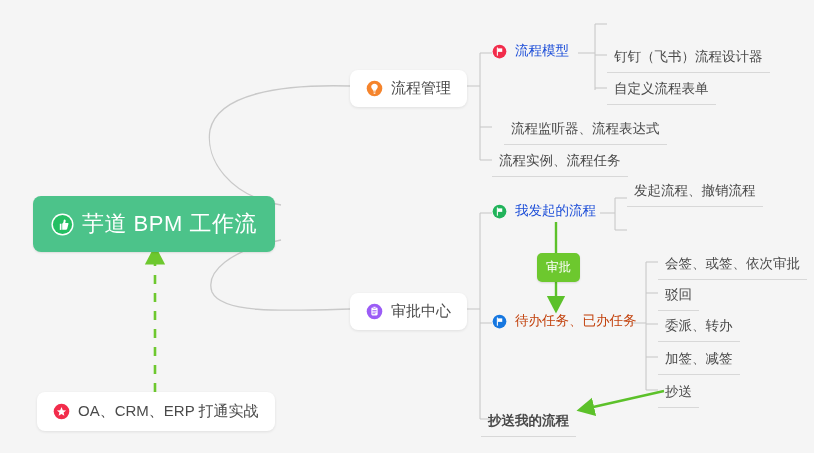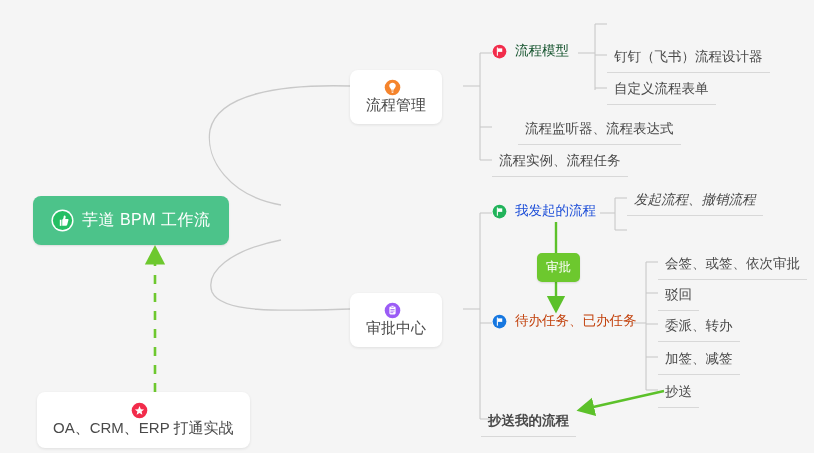--- a/index.html
+++ b/index.html
@@ -34,33 +34,32 @@
     display: flex;
     align-items: center;
     white-space: nowrap;
   }
   
   .root {
     background: #4cc38a;
     border-radius: 8px;
     padding: 13px 18px;
     color: #ffffff;
-    font-size: 16px;
+    font-size: 22px;
     box-shadow: 0 1px 2px rgba(0,0,0,0.10);
   }
   .root .label { letter-spacing: 0.5px; }
   
   .branch {
     background: #ffffff;
     border-radius: 8px;
     padding: 9px 16px;
     color: #4a4a4a;
     font-size: 15px;
     box-shadow: 0 1px 3px rgba(0,0,0,0.09);
-    flex-direction: column;
   }
   
   .leaf {
     color: #4a4a4a;
     font-size: 13.5px;
     padding: 4px 7px 6px 7px;
     border-bottom: 1px solid #d8d8d8;
     background: transparent;
   }
   
@@ -160,39 +159,39 @@
         <path d="M12 5.4 C9.3 5.4 7.4 7.3 7.4 9.7 C7.4 11.4 8.4 12.4 9.2 13.3
                  C9.8 14.0 10.1 14.5 10.2 15.2 L13.8 15.2 C13.9 14.5 14.2 14.0 14.8 13.3
                  C15.6 12.4 16.6 11.4 16.6 9.7 C16.6 7.3 14.7 5.4 12 5.4 Z" fill="#ffffff"></path>
         <rect x="10.2" y="16.1" width="3.6" height="1.3" rx="0.6" fill="#ffffff"></rect>
         <rect x="10.6" y="18.1" width="2.8" height="1.2" rx="0.6" fill="#ffffff"></rect>
       </svg>
     </span>
     <span class="label">流程管理</span>
   </div>
 
-  <div class="node" style="left:492px; top:42px; font-size:13.5px; color:#14532d;">
+  <div class="node" style="left:492px; top:42px; font-size:13.5px; color:#1d4ed8;">
     <span class="icn">
       <svg width="15" height="15" viewBox="0 0 24 24">
         <circle cx="12" cy="12" r="11" fill="#f22c4b"></circle>
         <path d="M8.6 6.2 L8.6 18.0" stroke="#ffffff" stroke-width="1.7" stroke-linecap="round"></path>
         <path d="M9.4 7.0 L16.4 7.0 L16.4 12.6 L9.4 12.6 Z" fill="#ffffff"></path>
       </svg>
     </span>
     <span class="leaf-text">流程模型</span>
   </div>
 
   <div class="node leaf" style="left:607px; top:44px;">
     <span class="leaf-text">钉钉（飞书）流程设计器</span>
   </div>
   <div class="node leaf" style="left:607px; top:76px;">
     <span class="leaf-text">自定义流程表单</span>
   </div>
 
-  <div class="node leaf" style="left:518px; top:116px;">
+  <div class="node leaf" style="left:504px; top:116px;">
     <span class="leaf-text">流程监听器、流程表达式</span>
   </div>
   <div class="node leaf" style="left:492px; top:148px;">
     <span class="leaf-text">流程实例、流程任务</span>
   </div>
 
   <div class="node branch" style="left:350px; top:293px;">
     <span class="icn">
       <svg width="17" height="17" viewBox="0 0 24 24">
         <circle cx="12" cy="12" r="11" fill="#9b5cf6"></circle>
@@ -208,21 +207,21 @@
     <span class="icn">
       <svg width="15" height="15" viewBox="0 0 24 24">
         <circle cx="12" cy="12" r="11" fill="#21b35a"></circle>
         <path d="M8.6 6.2 L8.6 18.0" stroke="#ffffff" stroke-width="1.7" stroke-linecap="round"></path>
         <path d="M9.4 7.0 L16.4 7.0 L16.4 12.6 L9.4 12.6 Z" fill="#ffffff"></path>
       </svg>
     </span>
     <span class="leaf-text">我发起的流程</span>
   </div>
 
-  <div class="node leaf" style="left:627px; top:187px;font-style:italic;">
+  <div class="node leaf" style="left:627px; top:178px;">
     <span class="leaf-text">发起流程、撤销流程</span>
   </div>
 
   <div class="node" style="left:492px; top:312px; font-size:13.5px; color:#c2410c;">
     <span class="icn">
       <svg width="15" height="15" viewBox="0 0 24 24">
         <circle cx="12" cy="12" r="11" fill="#1677e0"></circle>
         <path d="M8.6 6.2 L8.6 18.0" stroke="#ffffff" stroke-width="1.7" stroke-linecap="round"></path>
         <path d="M9.4 7.0 L16.4 7.0 L16.4 12.6 L9.4 12.6 Z" fill="#ffffff"></path>
       </svg>

